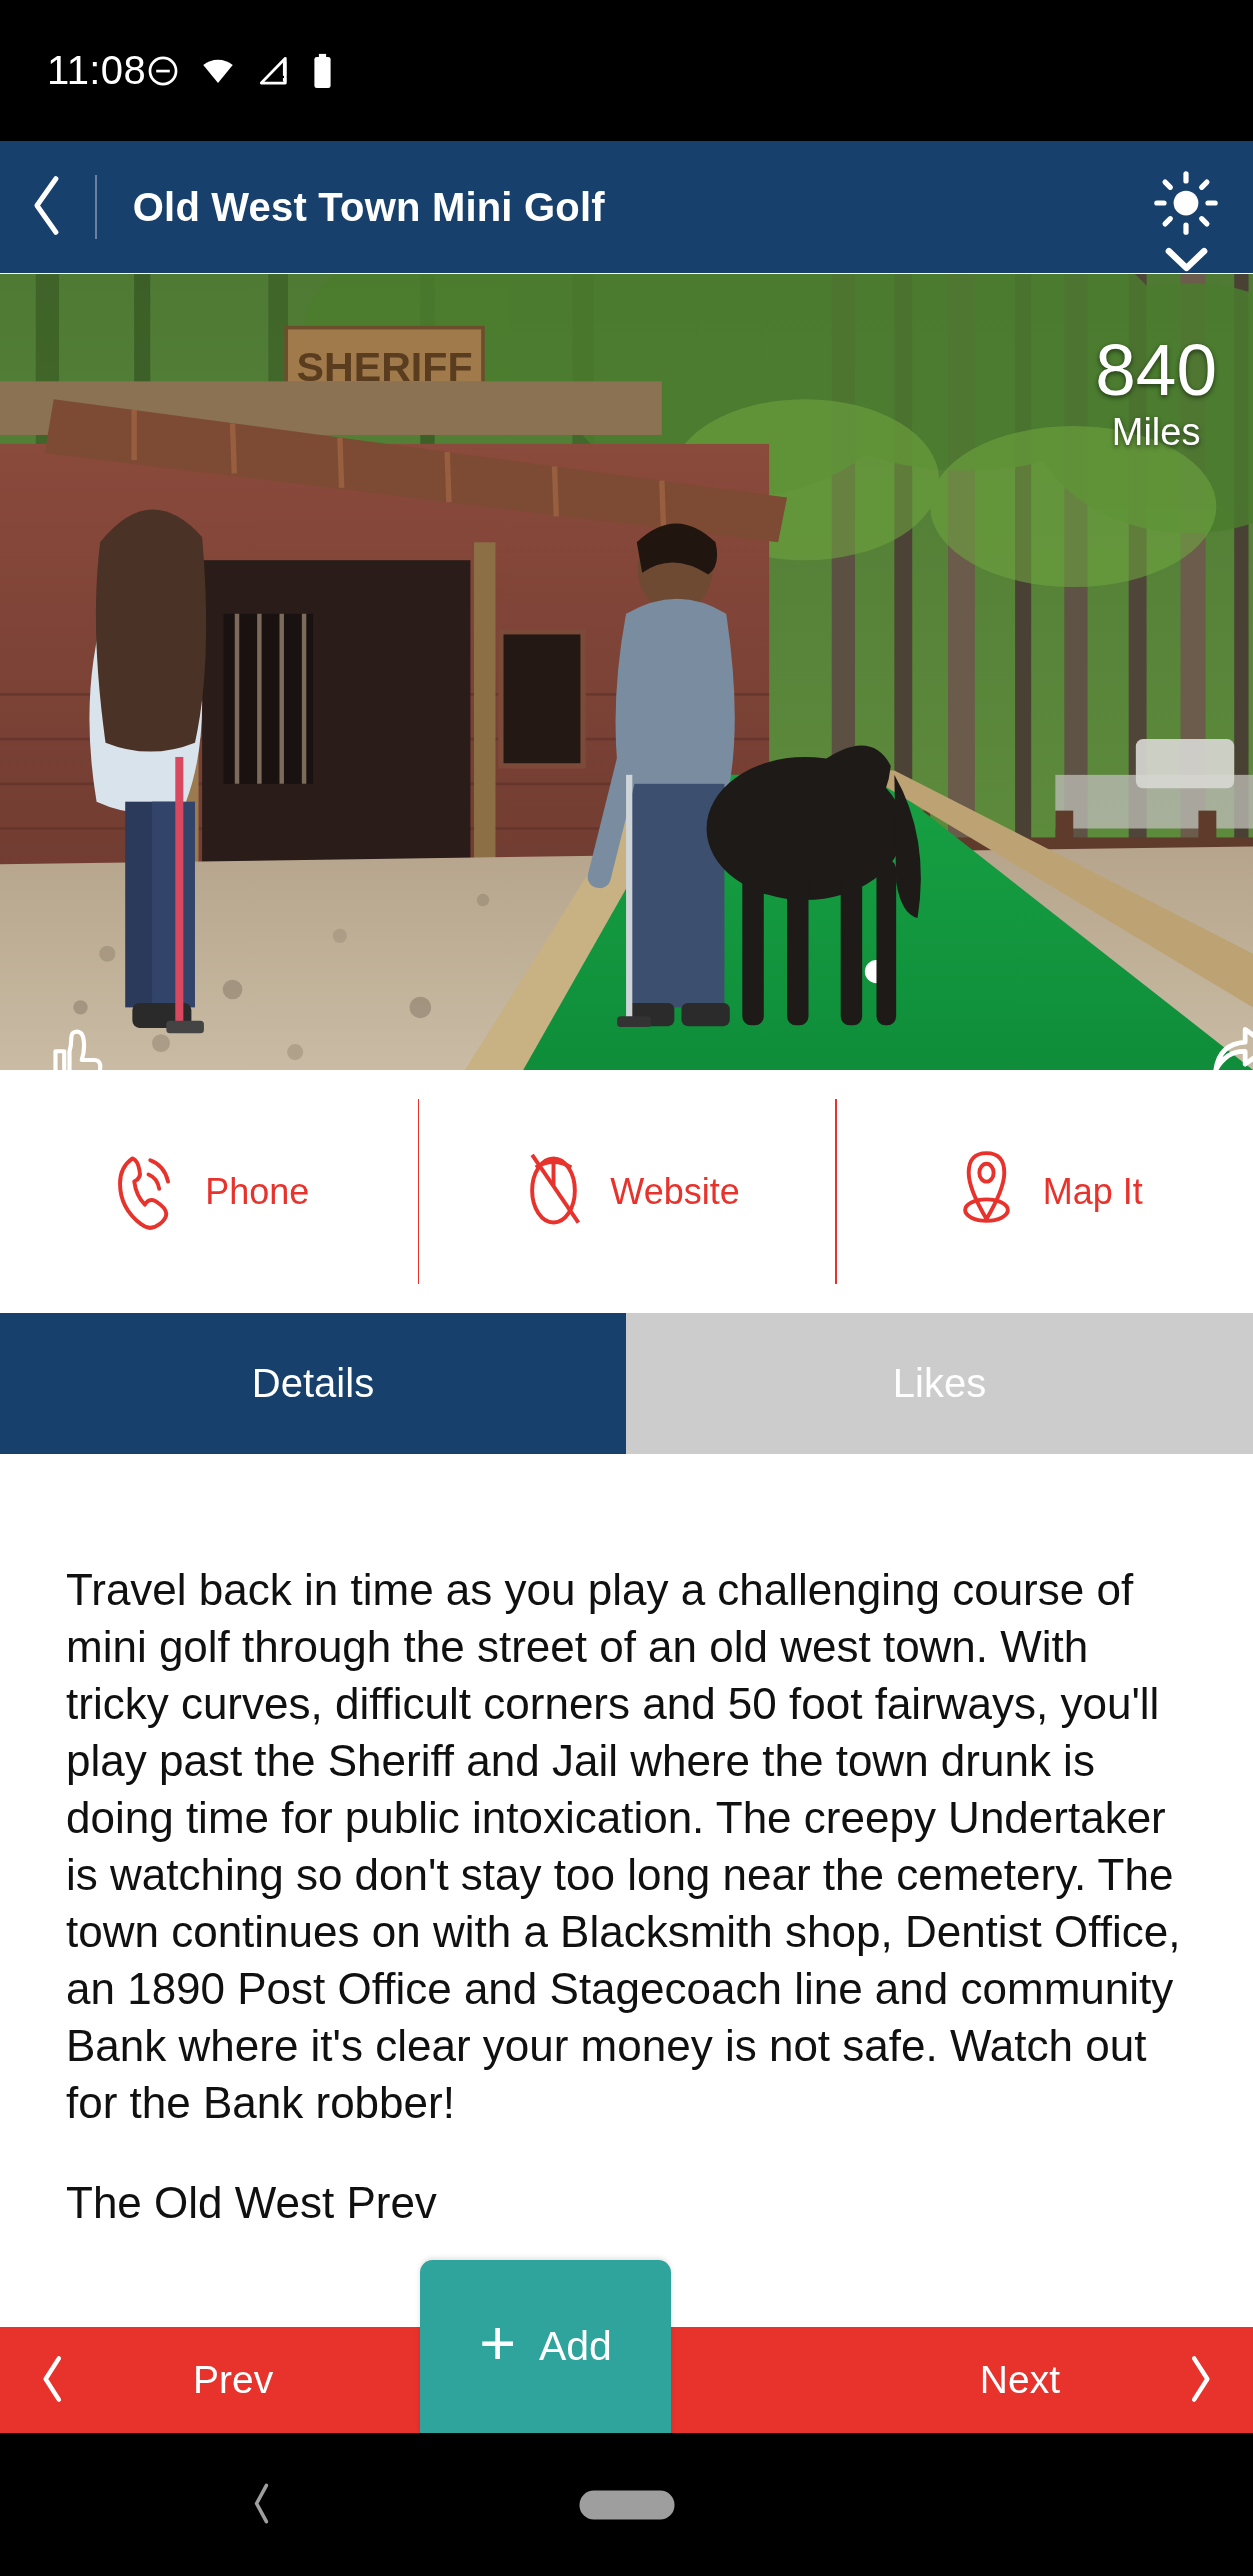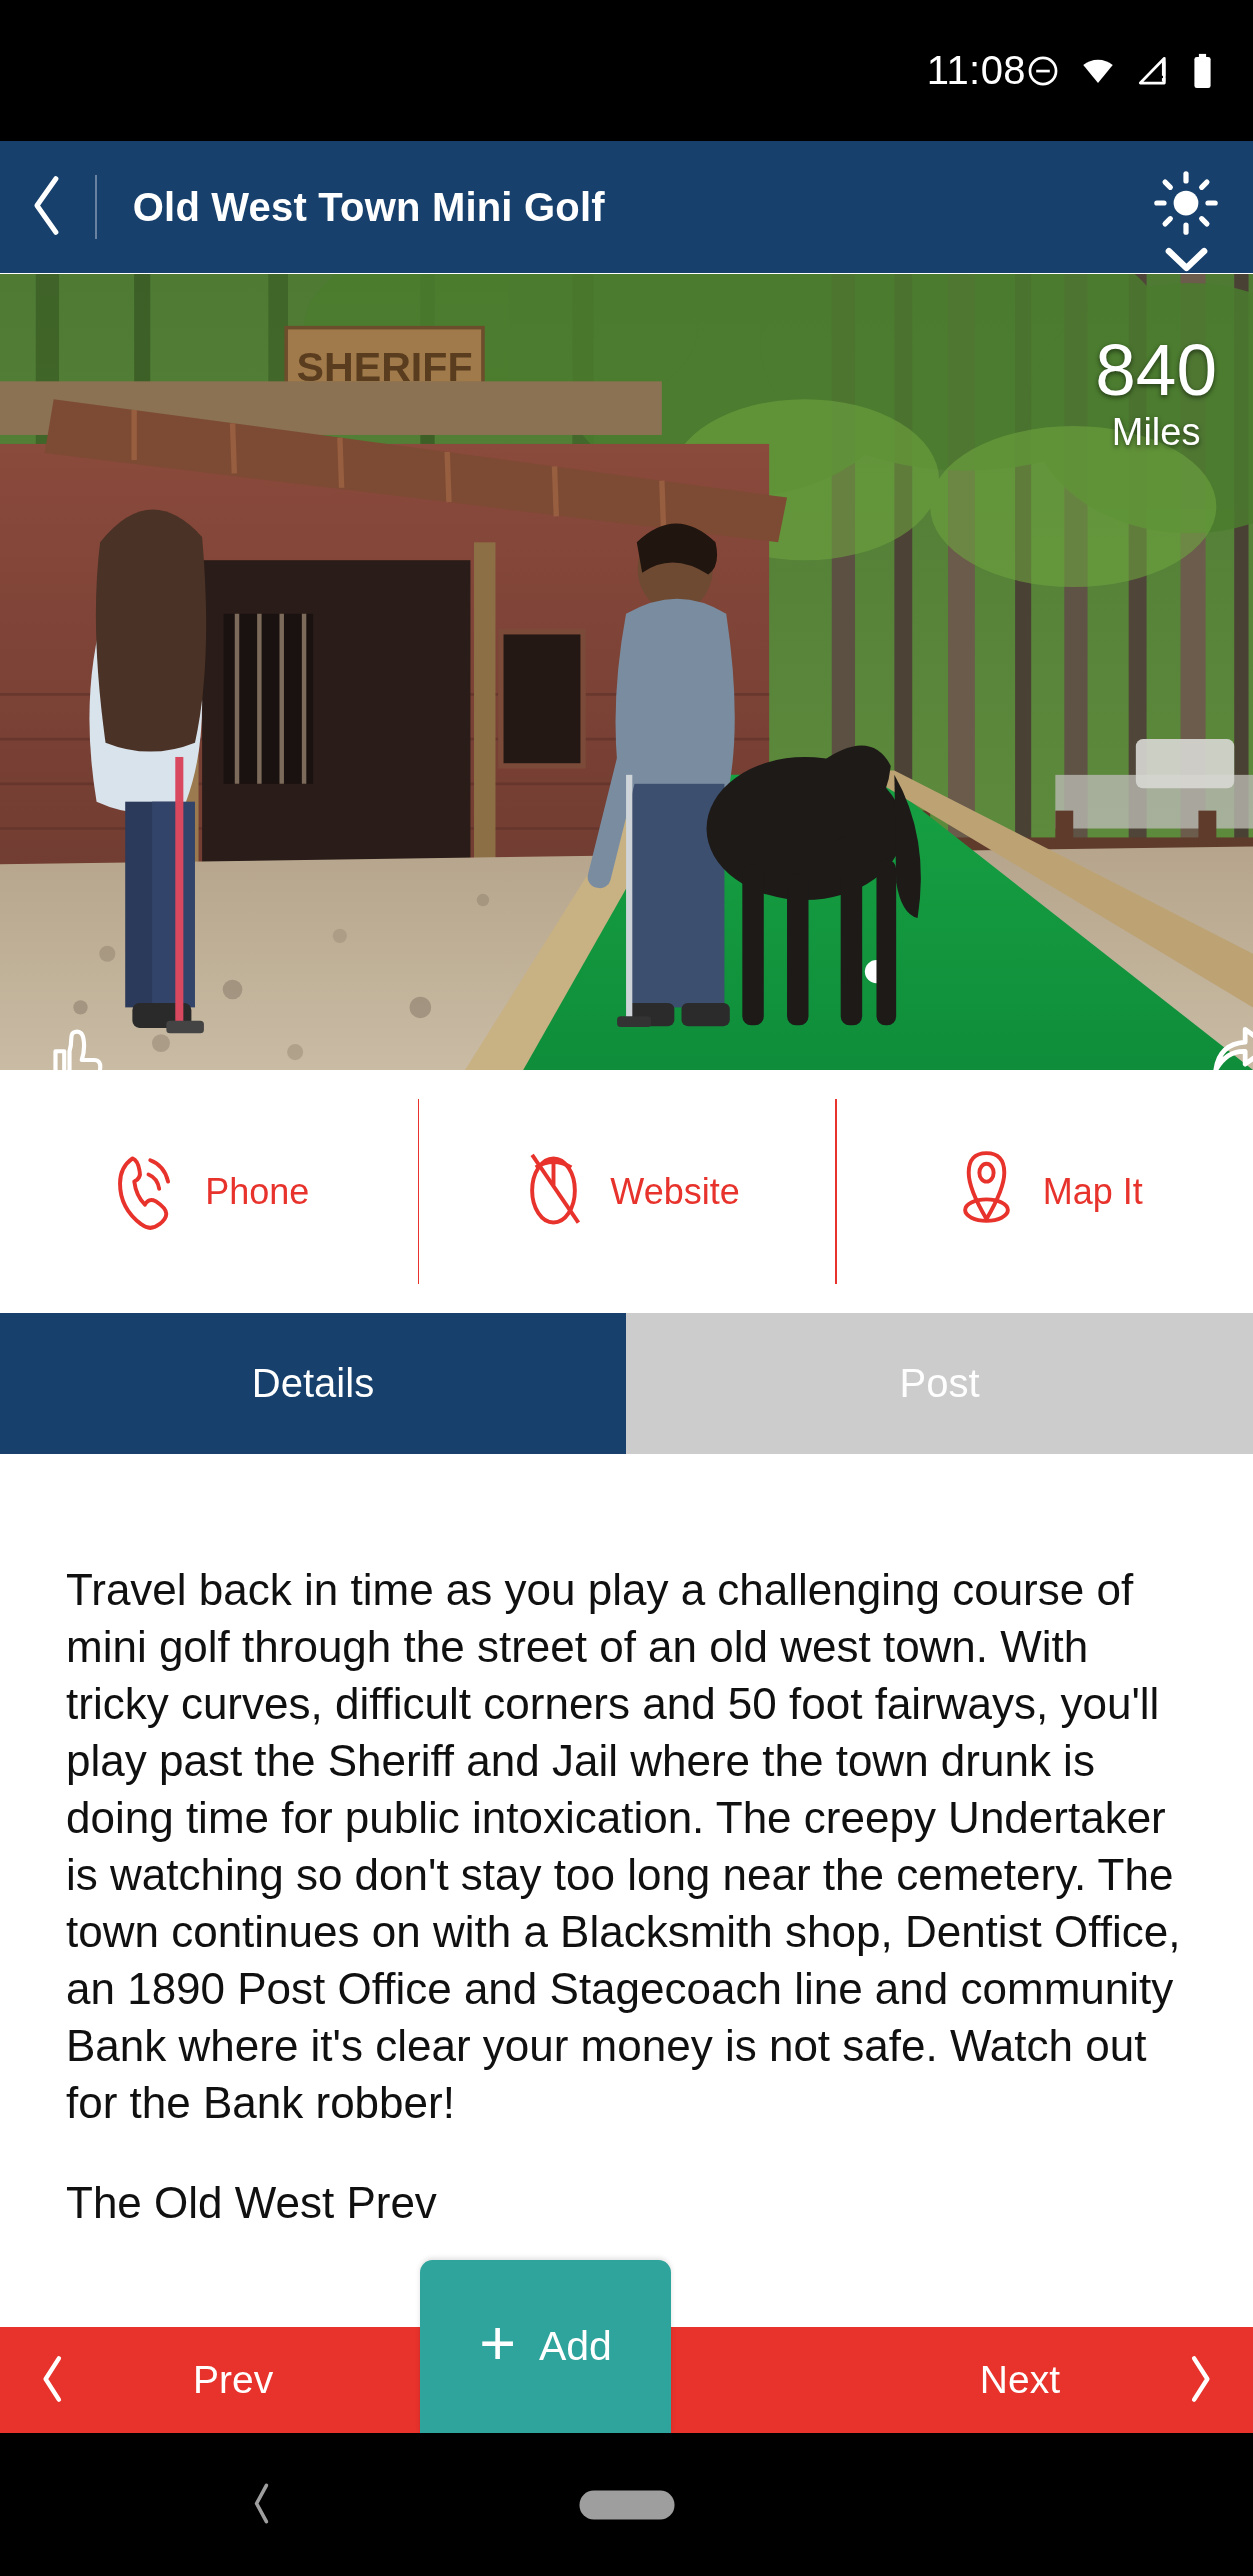--- a/index.html
+++ b/index.html
@@ -13,21 +13,21 @@
     position:relative;
     width:1253px; height:2576px;
     background:#ffffff;
     overflow:hidden;
   }
 
   
   .statusbar{
     position:absolute; top:0; left:0; width:1253px; height:141px;
     background:#000; color:#fff;
-    display:flex; align-items:center; justify-content:flex-end;
+    display:flex; align-items:center; justify-content:flex-start;
     padding:0 39px 0 47px;
   }
   .status-time{ font-size:40px; letter-spacing:0.4px; font-weight:400; }
   .status-icons{ display:flex; align-items:center; gap:19.7px; }
   .status-icons svg{ display:block; }
 
   
   .appbar{
     position:absolute; top:141px; left:0; width:1253px; height:132px;
     background:#17406c;
@@ -436,21 +436,21 @@
           <ellipse cx="22" cy="15" rx="4" ry="5" fill="none" stroke="#e8322c" stroke-width="2.2"></ellipse>
           <ellipse cx="22" cy="36" rx="12" ry="6" fill="none" stroke="#e8322c" stroke-width="2.2"></ellipse>
         </svg>
       </span>
       <span class="action-label">Map It</span>
     </div>
   </div>
 
   <div class="tabs">
     <div class="tab active">Details</div>
-    <div class="tab inactive">Post</div>
+    <div class="tab inactive">Likes</div>
   </div>
 
   <div class="content">
     <p class="desc">Travel back in time as you play a challenging course of mini golf through the street of an old west town. With tricky curves, difficult corners and 50 foot fairways, you'll play past the Sheriff and Jail where the town drunk is doing time for public intoxication. The creepy Undertaker is watching so don't stay too long near the cemetery. The town continues on with a Blacksmith shop, Dentist Office, an 1890 Post Office and Stagecoach line and community Bank where it's clear your money is not safe. Watch out for the Bank robber!</p>
     <p class="desc-next">The Old West Prev</p>
   </div>
 
   <div class="bottombar">
     <div class="nav-btn nav-prev">
       <span>

